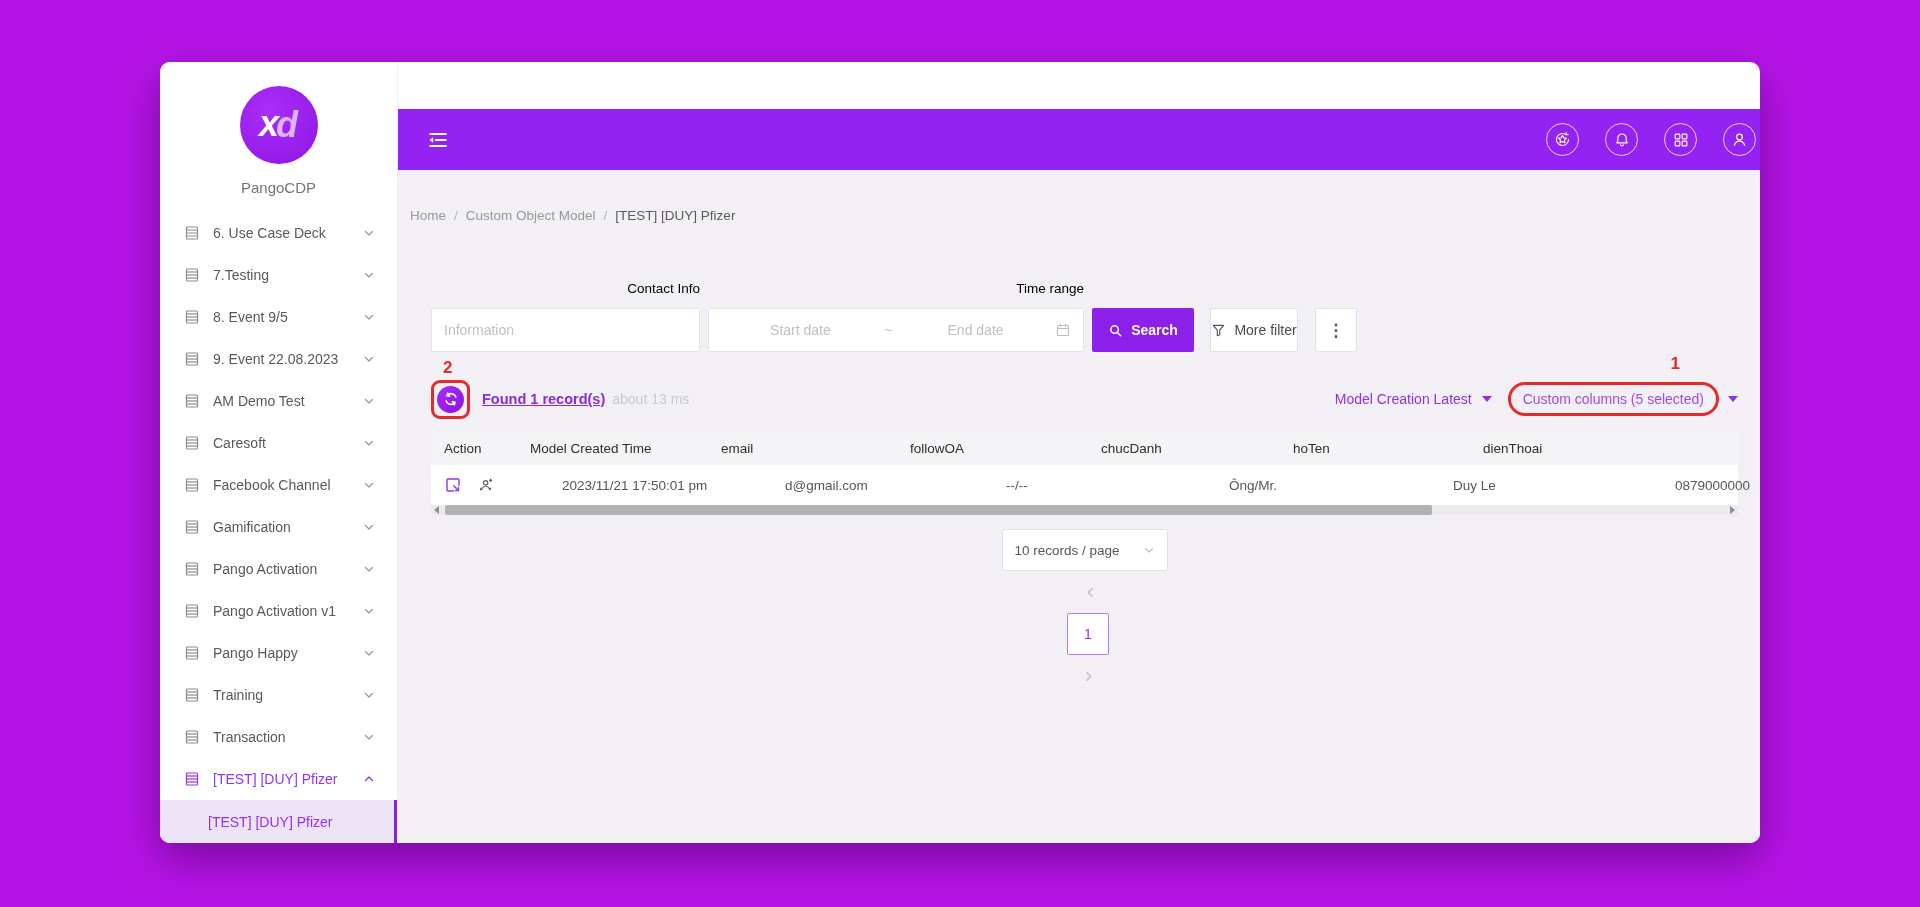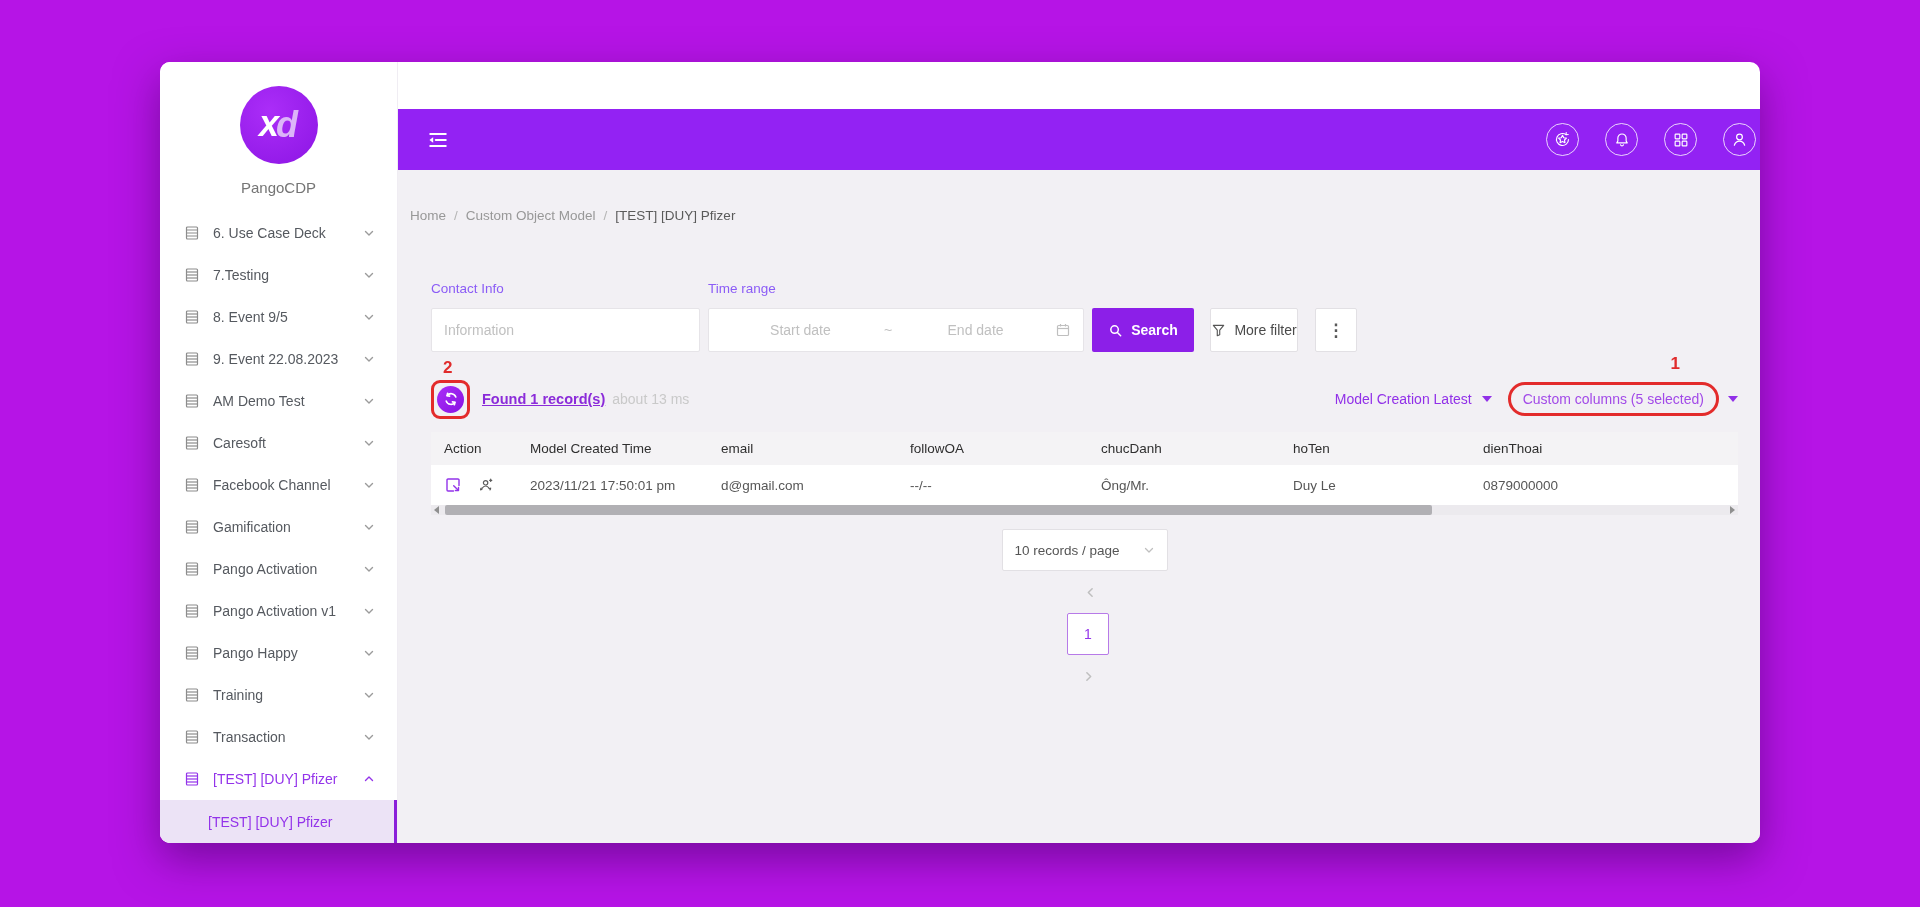--- a/index.html
+++ b/index.html
@@ -37,21 +37,21 @@
   .topbar-right { margin-left:auto; display:flex; align-items:center; gap:26px; padding-right:2px; }
   .circle-btn { width:33px; height:33px; border-radius:50%; border:1px solid rgba(255,255,255,.8); display:flex; align-items:center; justify-content:center; cursor:pointer; }
   .breadcrumb { padding:38px 12px 0 12px; display:flex; gap:8px; font-size:13.5px; color:#989898; align-items:center; }
   .bc-link { cursor:pointer; }
   .bc-sep { color:#b5b5b5; }
   .bc-current { color:#5a5a5a; }
   .content { flex:1; padding:0 22px 0 33px; position:relative; min-width:0; }
   
   .filters { display:flex; align-items:flex-end; margin-top:58px; }
   .fgroup { display:flex; flex-direction:column; }
-  .flabel { font-size:13.5px; color:#8b5cf6; margin-bottom:11px; line-height:16px; }
+  .flabel { font-size:13.5px; color:#000000; margin-bottom:11px; line-height:16px;text-align:right; }
   .finput { height:44px; background:#fff; border:1px solid #e6e4e8; border-radius:2px; display:flex; align-items:center; padding:0 12px; font-size:14px; }
   .contact-input { width:269px; }
   .contact-input input { border:none; outline:none; width:100%; font-size:14px; font-family:inherit; color:#444; background:transparent; }
   .contact-input input::placeholder { color:#c0c0c0; }
   .range-group { margin-left:8px; }
   .range-input { width:376px; cursor:pointer; }
   .ph { color:#c0c0c0; }
   .range-start, .range-end { flex:1; text-align:center; }
   .range-sep { color:#c0c0c0; padding:0 4px; }
   .btn { height:44px; border-radius:2px; display:flex; align-items:center; justify-content:center; cursor:pointer; font-size:14px; border:none; font-family:inherit; }
@@ -71,21 +71,21 @@
   .caret { width:0; height:0; border-left:5px solid transparent; border-right:5px solid transparent; border-top:6px solid currentColor; display:inline-block; }
   .cc-annot { border:3px solid #e32b2b; border-radius:19px; padding:6px 12px; margin-left:16px; display:flex; align-items:center; }
   .cc-label { color:#a24ae8; cursor:pointer; white-space:nowrap; }
   .cc-caret { color:#9130e8; margin-left:9px; cursor:pointer; }
   .step1 { position:absolute; top:-28px; right:58px; }
   
   .table-wrap { margin-top:12px; }
   .tgrid { display:grid; grid-template-columns:86px 191px 189px 191px 192px 190px 1fr; align-items:center; }
   .thead { background:#f4f3f5; height:33px; font-size:13.5px; color:#2f2f2f; }
   .thead > div { padding-left:13px; white-space:nowrap; }
-  .trow { background:#fff; height:40px; font-size:13.5px; color:#565656; }
+  .trow { background:#fff; height:40px; font-size:13.5px; color:#565656;gap:32px; }
   .trow > div { padding-left:13px; white-space:nowrap; }
   .action-cell { display:flex; gap:15px; align-items:center; }
   .row-icon { width:18px; height:18px; display:flex; cursor:pointer; }
   .hscroll { height:10px; background:#eceaee; position:relative; display:flex; align-items:center; }
   .hs-arrow { width:0; height:0; border-top:4px solid transparent; border-bottom:4px solid transparent; position:absolute; cursor:pointer; }
   .hs-left { left:3px; border-right:5px solid #8f8f8f; }
   .hs-right { right:3px; border-left:5px solid #8f8f8f; }
   .hs-thumb { position:absolute; left:14px; top:0; height:10px; width:75.5%; background:#b1b0b4; border-radius:2px; cursor:grab; }
   
   .pagination { display:flex; align-items:center; margin-top:14px;flex-direction:column; }

